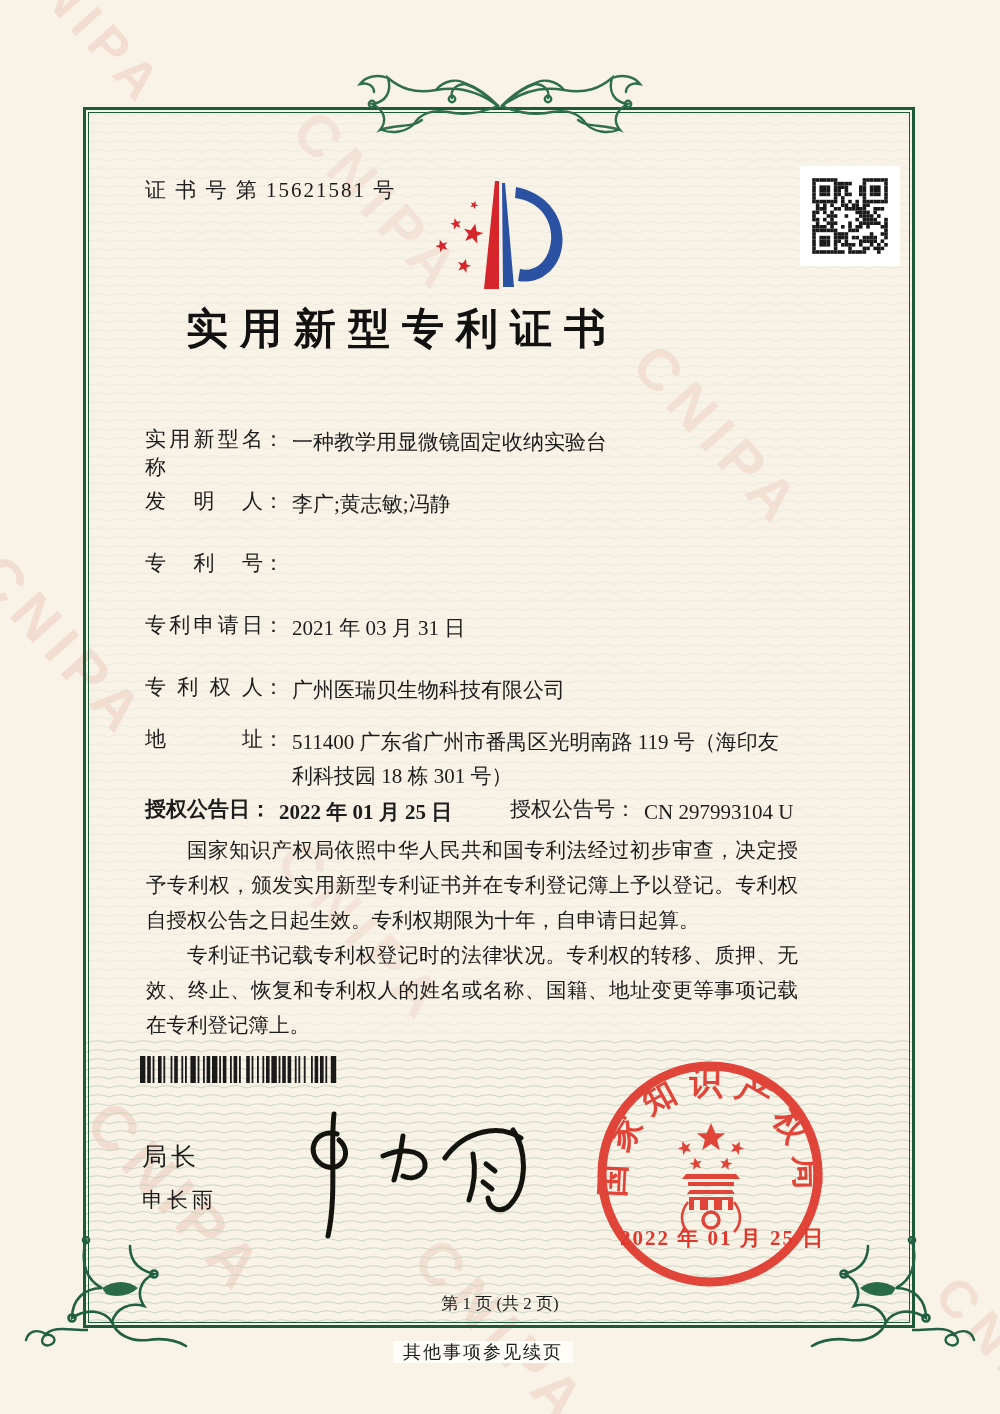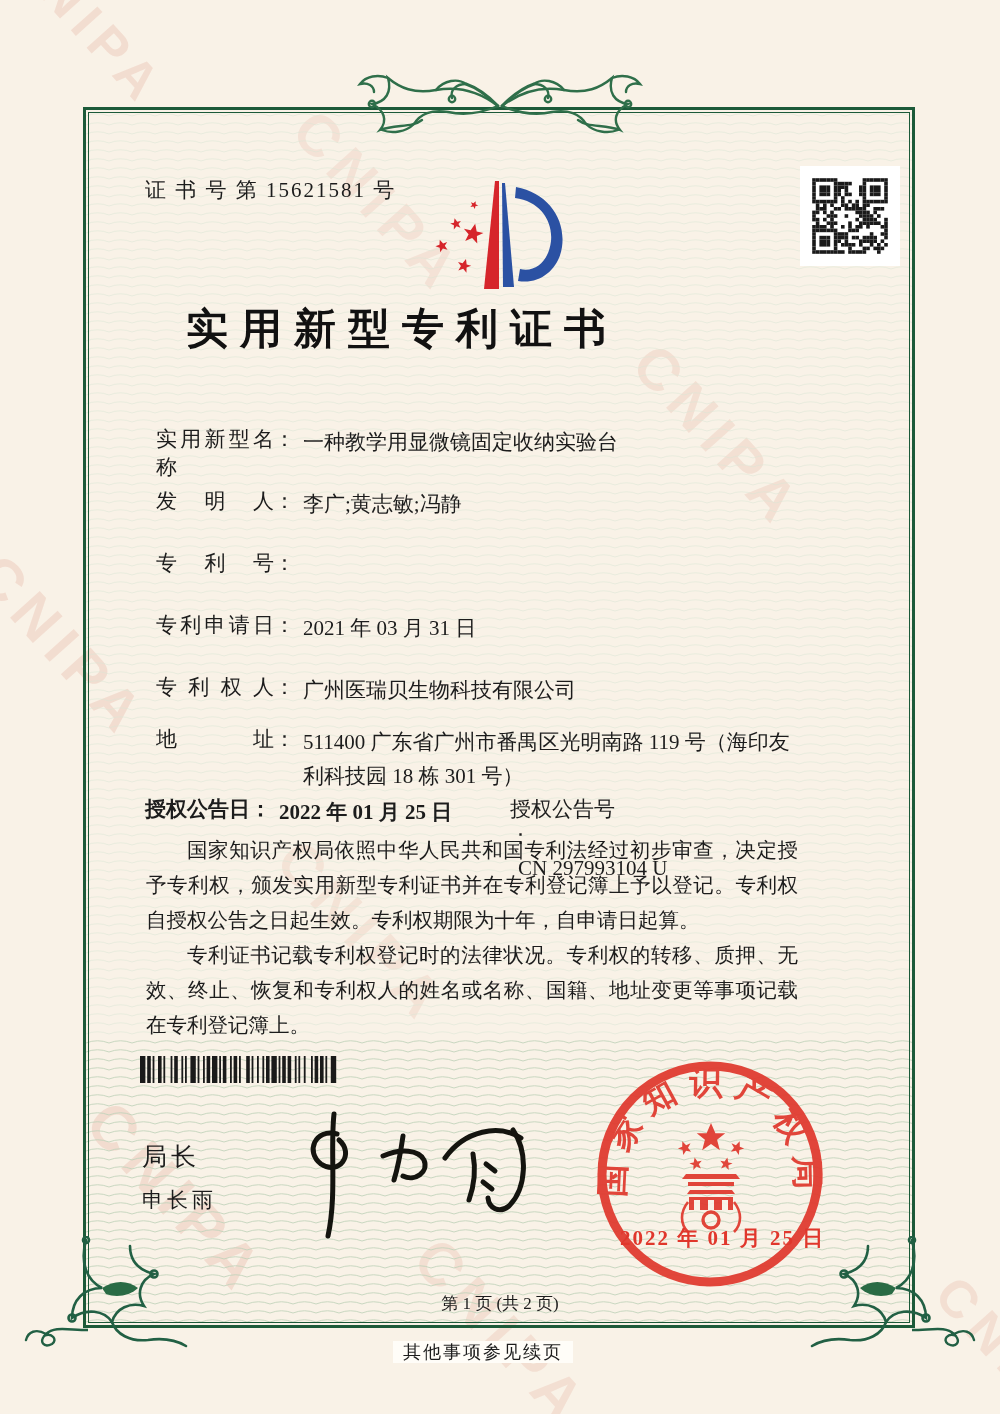--- a/index.html
+++ b/index.html
@@ -28,26 +28,26 @@
   .qr-box{position:absolute;left:800px;top:166px;width:100px;height:100px;background:#fff;}
   .logo{position:absolute;left:432px;top:177px;}
   .title{
     position:absolute;left:0;top:301px;width:804px;text-align:center;
     font-size:42px;font-weight:bold;letter-spacing:12px;color:#111;
   }
   
   .frow{position:absolute;left:145px;width:655px;font-size:21px;display:flex;align-items:flex-start;}
   .flabel{
     display:inline-block;width:118px;flex:none;
-    text-align:justify;text-align-last:justify;text-justify:inter-character;margin-left:11px;
+    text-align:justify;text-align-last:justify;text-justify:inter-character;
   }
   .fcolon{flex:none;}
   .fvalue{padding-left:8px;line-height:34px;}
   .grant-first{width:365px;display:flex;flex:none;font-weight:bold;}
-  .grant-second{display:flex;flex-direction:column;}
+  .grant-second{display:flex;}
   .glabel{flex:none;}
   
   .paras{position:absolute;left:146px;top:833px;width:652px;font-size:20.5px;line-height:35px;text-align:justify;}
   .paras p{margin:0;text-indent:2em;}
   
   .barcode{position:absolute;left:140px;top:1056px;}
   
   .signer-title{position:absolute;left:142px;top:1140px;font-size:25px;letter-spacing:4px;}
   .signer-name{position:absolute;left:142px;top:1186px;font-size:21px;letter-spacing:4px;}
   .signature{position:absolute;left:285px;top:1108px;}

